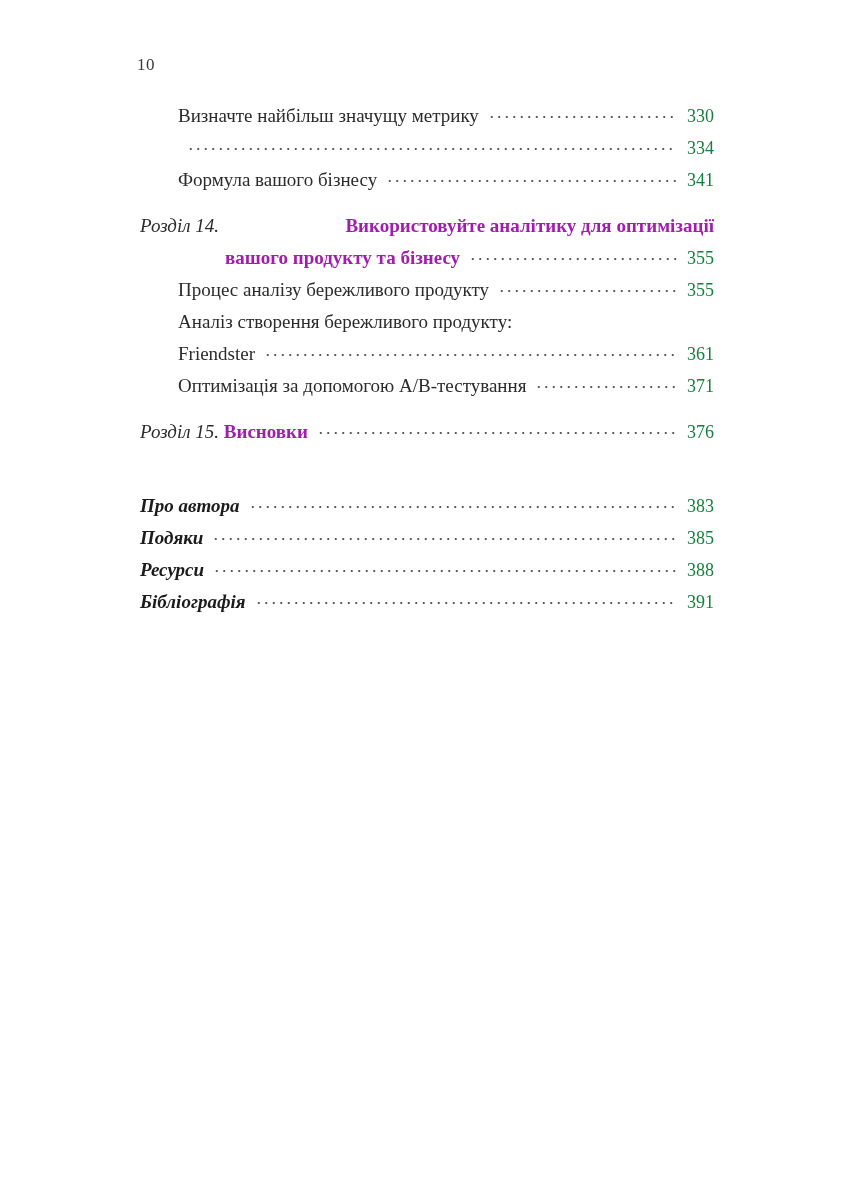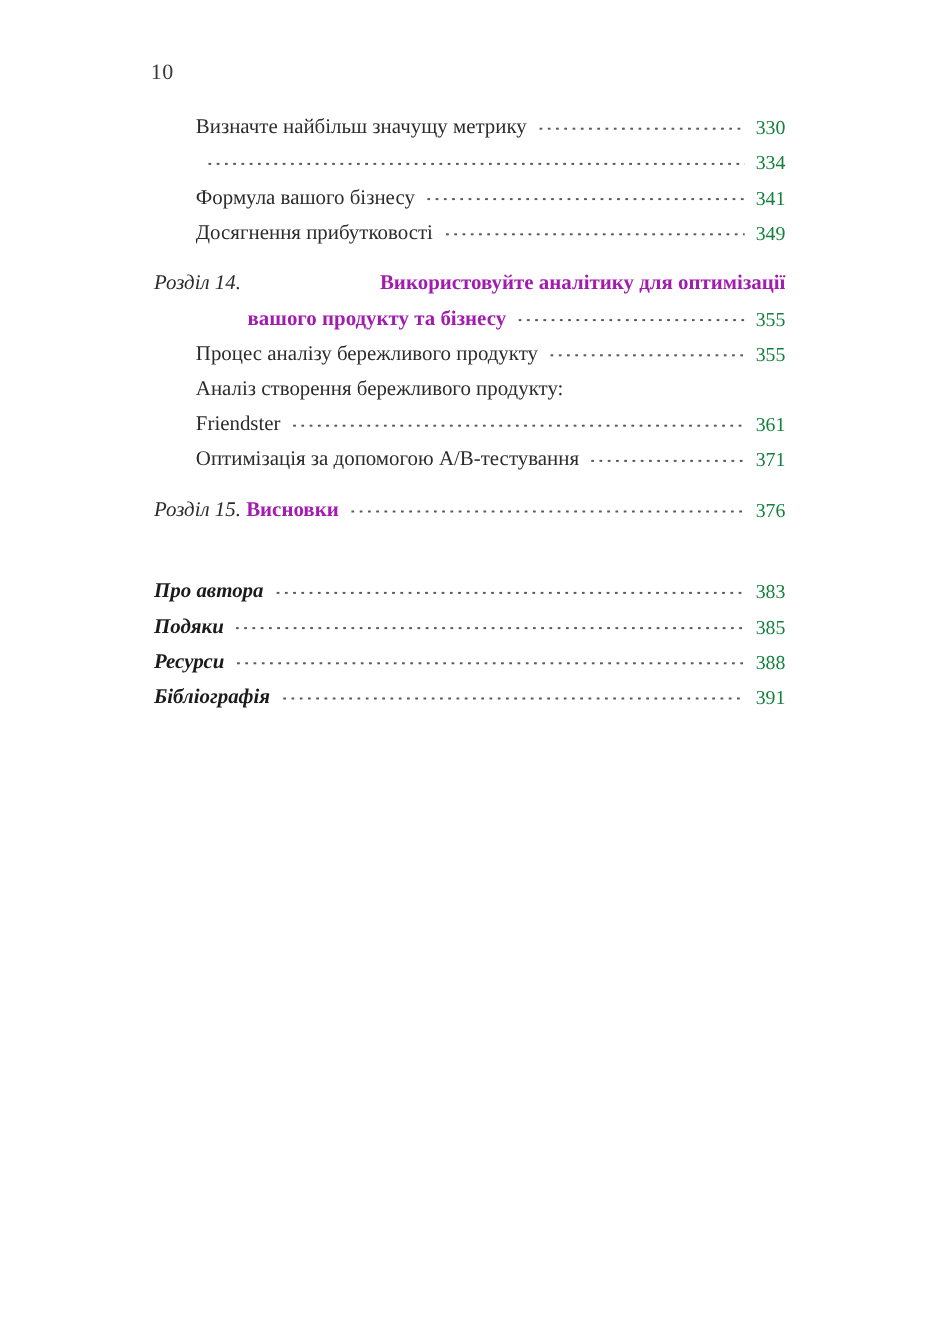--- a/index.html
+++ b/index.html
@@ -12,21 +12,21 @@
     background: #ffffff;
     font-family: "Liberation Serif", "DejaVu Serif", serif;
     color: #2b2b2b;
     position: relative;
     overflow: hidden;
   }
   .folio {
     position: absolute;
     left: 137px;
     top: 55px;
-    font-size: 20px;
+    font-size: 17px;
     letter-spacing: 0.6px;
     color: #3a3a3a;
   }
   .toc {
     position: absolute;
     left: 140px;
     top: 100px;
     width: 574px;
   }
   .row {
@@ -98,27 +98,20 @@
         <span class="pagenum">334</span>
       </div>
     </div>
     <div class="row sub">
       <div class="entry-line">
         <span class="label">Формула вашого бізнесу</span>
         <span class="leader"></span>
         <span class="pagenum">341</span>
       </div>
     </div>
-    <div class="row sub">
-      <div class="entry-line">
-        <span class="label">Досягнення прибутковості</span>
-        <span class="leader"></span>
-        <span class="pagenum">349</span>
-      </div>
-    </div>
     <div class="row gap-chapter">
       <div class="entry-line">
         <span class="prefix">Розділ 14. </span>
         <span class="label bold">Використовуйте аналітику для оптимізації</span>
       </div>
       <div class="entry-line chapter-cont">
         <span class="label bold">вашого продукту та бізнесу</span>
         <span class="leader"></span>
         <span class="pagenum">355</span>
       </div>

